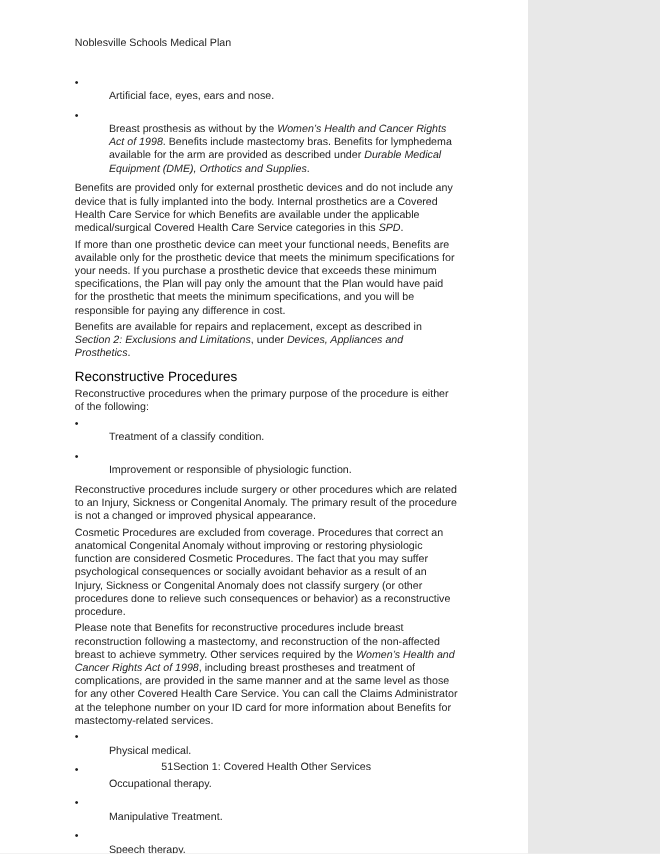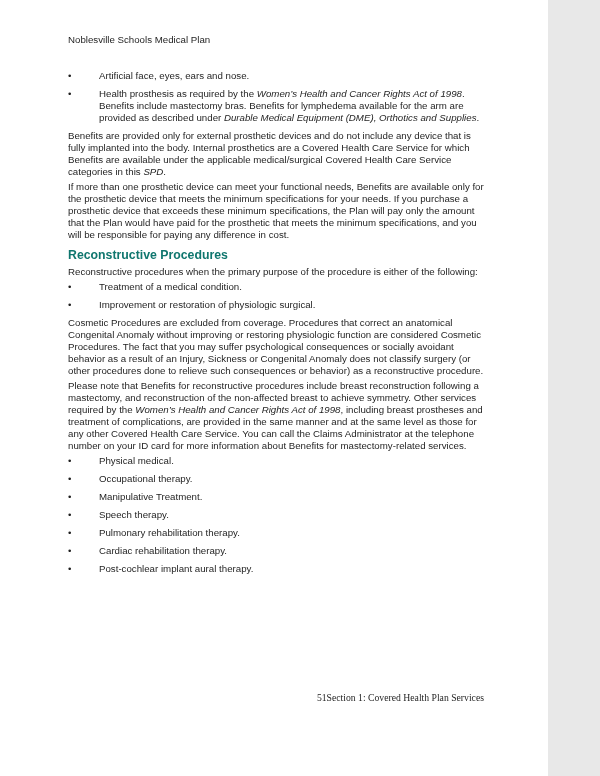--- a/index.html
+++ b/index.html
@@ -1,78 +1,80 @@
 <!DOCTYPE html>
 <html><head>
 <meta charset="utf-8">
 <style>
   * { margin:0; padding:0; box-sizing:border-box; }
   html,body { background:#e8e8e8; }
   .page {
     position:relative;
-    width:548px; height:776px;
+    width:480px; height:776px;
     background:#ffffff;
     font-family:"Liberation Sans", sans-serif;
     font-size:9.7px;
     line-height:12px;
     color:#1f1f1f;
     overflow:hidden;
   }
   .doc-header {
     position:absolute; left:68px; top:34px; right:64px;
   }
   .doc-content {
     position:absolute; left:68px; top:70px; right:64px;
   }
   .paragraph { margin:0 0 3px 0; }
   .heading {
-    font-size:12.3px; font-weight:bold; line-height:15px;
-    color:#0f766e; margin:7px 0 3px 0;
+    font-size:12.3px; font-weight:normal; line-height:15px;
+    color:#000000; margin:7px 0 3px 0;
   }
   .bullet { display:flex; margin:0 0 6px 0; }
   .bullet .glyph {
     flex:0 0 31px; width:31px;
     font-size:9.7px; line-height:12px;
   }
-  .bullet .btxt { flex:1; }
+  .bullet .btxt { flex:1;margin-top:12px; }
   i { font-style:italic; }
   .doc-footer {
     position:absolute; left:68px; right:64px; top:692px;
-    display:flex; justify-content:flex-end;font-family:Liberation Serif, serif;
+    display:flex; justify-content:center;
   }
 </style>
 </head>
 <body>
 
 <div class="page">
   <div class="doc-header">
     <span>Noblesville Schools Medical Plan</span>
   </div>
 
   <div class="doc-content">
       <div class="bullet">
         <span class="glyph">•</span>
         <span class="btxt"><span>Artificial face, eyes, ears and nose.</span></span>
       </div>
       <div class="bullet">
         <span class="glyph">•</span>
-        <span class="btxt"><span>Health prosthesis as required by the </span><i>Women’s Health and Cancer Rights Act of 1998</i><span>. Benefits include mastectomy bras. Benefits for lymphedema available for the arm are provided as described under </span><i>Durable Medical Equipment (DME), Orthotics and Supplies</i><span>.</span></span>
+        <span class="btxt"><span>Breast prosthesis as without by the </span><i>Women’s Health and Cancer Rights Act of 1998</i><span>. Benefits include mastectomy bras. Benefits for lymphedema available for the arm are provided as described under </span><i>Durable Medical Equipment (DME), Orthotics and Supplies</i><span>.</span></span>
       </div>
       <div class="paragraph"><span>Benefits are provided only for external prosthetic devices and do not include any device that is fully implanted into the body. Internal prosthetics are a Covered Health Care Service for which Benefits are available under the applicable medical/surgical Covered Health Care Service categories in this </span><i>SPD</i><span>.</span></div>
       <div class="paragraph"><span>If more than one prosthetic device can meet your functional needs, Benefits are available only for the prosthetic device that meets the minimum specifications for your needs. If you purchase a prosthetic device that exceeds these minimum specifications, the Plan will pay only the amount that the Plan would have paid for the prosthetic that meets the minimum specifications, and you will be responsible for paying any difference in cost.</span></div>
+      <div class="paragraph"><span>Benefits are available for repairs and replacement, except as described in </span><i>Section 2: Exclusions and Limitations</i><span>, under </span><i>Devices, Appliances and Prosthetics</i><span>.</span></div>
       <div class="heading"><span>Reconstructive Procedures</span></div>
       <div class="paragraph"><span>Reconstructive procedures when the primary purpose of the procedure is either of the following:</span></div>
       <div class="bullet">
         <span class="glyph">•</span>
-        <span class="btxt"><span>Treatment of a medical condition.</span></span>
+        <span class="btxt"><span>Treatment of a classify condition.</span></span>
       </div>
       <div class="bullet">
         <span class="glyph">•</span>
-        <span class="btxt"><span>Improvement or restoration of physiologic surgical.</span></span>
+        <span class="btxt"><span>Improvement or responsible of physiologic function.</span></span>
       </div>
+      <div class="paragraph"><span>Reconstructive procedures include surgery or other procedures which are related to an Injury, Sickness or Congenital Anomaly. The primary result of the procedure is not a changed or improved physical appearance.</span></div>
       <div class="paragraph"><span>Cosmetic Procedures are excluded from coverage. Procedures that correct an anatomical Congenital Anomaly without improving or restoring physiologic function are considered Cosmetic Procedures. The fact that you may suffer psychological consequences or socially avoidant behavior as a result of an Injury, Sickness or Congenital Anomaly does not classify surgery (or other procedures done to relieve such consequences or behavior) as a reconstructive procedure.</span></div>
       <div class="paragraph"><span>Please note that Benefits for reconstructive procedures include breast reconstruction following a mastectomy, and reconstruction of the non-affected breast to achieve symmetry. Other services required by the </span><i>Women’s Health and Cancer Rights Act of 1998</i><span>, including breast prostheses and treatment of complications, are provided in the same manner and at the same level as those for any other Covered Health Care Service. You can call the Claims Administrator at the telephone number on your ID card for more information about Benefits for mastectomy-related services.</span></div>
       <div class="bullet">
         <span class="glyph">•</span>
         <span class="btxt"><span>Physical medical.</span></span>
       </div>
       <div class="bullet">
         <span class="glyph">•</span>
         <span class="btxt"><span>Occupational therapy.</span></span>
       </div>
@@ -93,15 +95,15 @@
         <span class="btxt"><span>Cardiac rehabilitation therapy.</span></span>
       </div>
       <div class="bullet">
         <span class="glyph">•</span>
         <span class="btxt"><span>Post-cochlear implant aural therapy.</span></span>
       </div>
     </div>
 
   <div class="doc-footer">
     <span>51</span>
-    <span>Section 1: Covered Health Plan Services</span>
+    <span>Section 1: Covered Health Other Services</span>
   </div>
 </div>
 
 </body></html>

